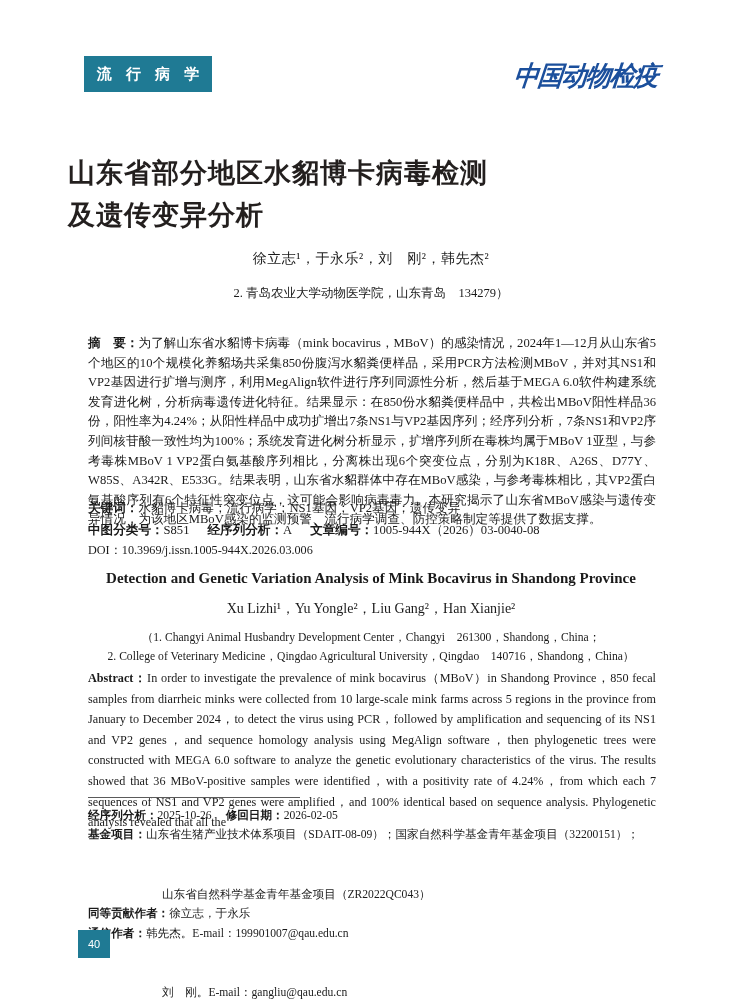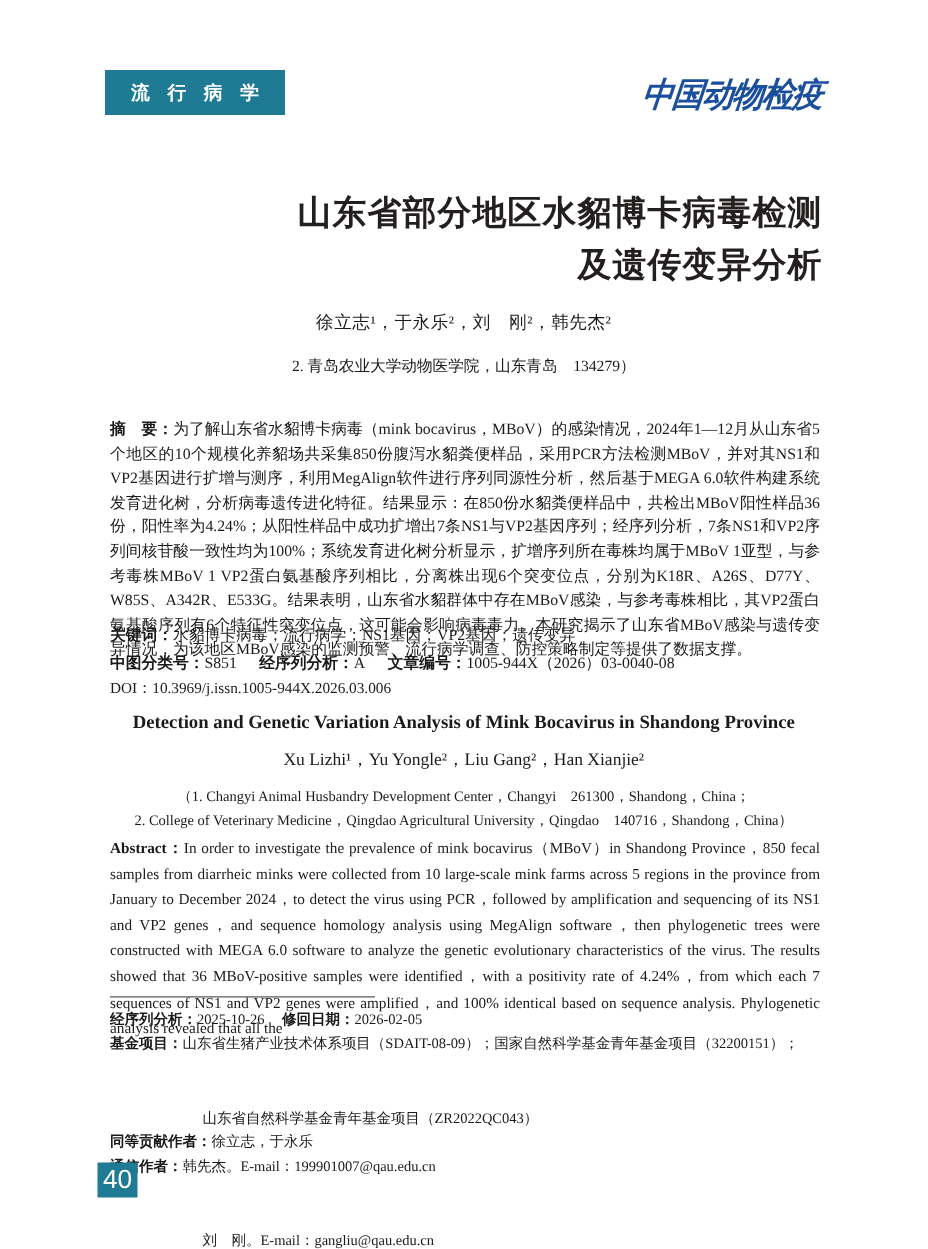--- a/index.html
+++ b/index.html
@@ -28,21 +28,21 @@
     position: absolute;
     left: 84px;
     top: 56px;
     width: 574px;
     height: 52px;
   }
   .section-badge {
     position: absolute;
     left: 0;
     top: 0;
-    width: 144px;
+    width: 128px;
     height: 36px;
     background: #1f7a94;
     color: #ffffff;
     font-family: "Liberation Sans", "DejaVu Sans", sans-serif;
     font-weight: bold;
     font-size: 15px;
     letter-spacing: 5px;
     text-indent: 5px;
     display: flex;
     align-items: center;
@@ -66,25 +66,25 @@
     font-style: italic;
     color: #1b4f9c;
     letter-spacing: -1px;
     transform: skewX(-6deg) scaleY(1.08);
     white-space: nowrap;
   }
 
   
   .title-cn {
     position: absolute;
-    left: 84px;
+    left: 68px;
     top: 152px;
     width: 574px;
-    text-align: right;
-    font-family: Liberation Mono, monospace;
+    text-align: left;
+    font-family: Liberation Serif, serif;
     font-weight: bold;
     font-size: 27px;
     line-height: 42px;
     letter-spacing: 1px;
     color: #231f1e;
   }
   .authors-cn {
     position: absolute;
     left: 84px;
     top: 249px;
@@ -202,21 +202,21 @@
   
   .folio {
     position: absolute;
     left: 78px;
     top: 930px;
     width: 32px;
     height: 28px;
     background: #1f7a94;
     color: #ffffff;
     font-family: "Liberation Sans", "DejaVu Sans", sans-serif;
-    font-size: 21px;
+    font-size: 11px;
     display: flex;
     align-items: center;
     justify-content: center;
   }
 </style>
 </head>
 <body>
 
 <div class="page">
 

